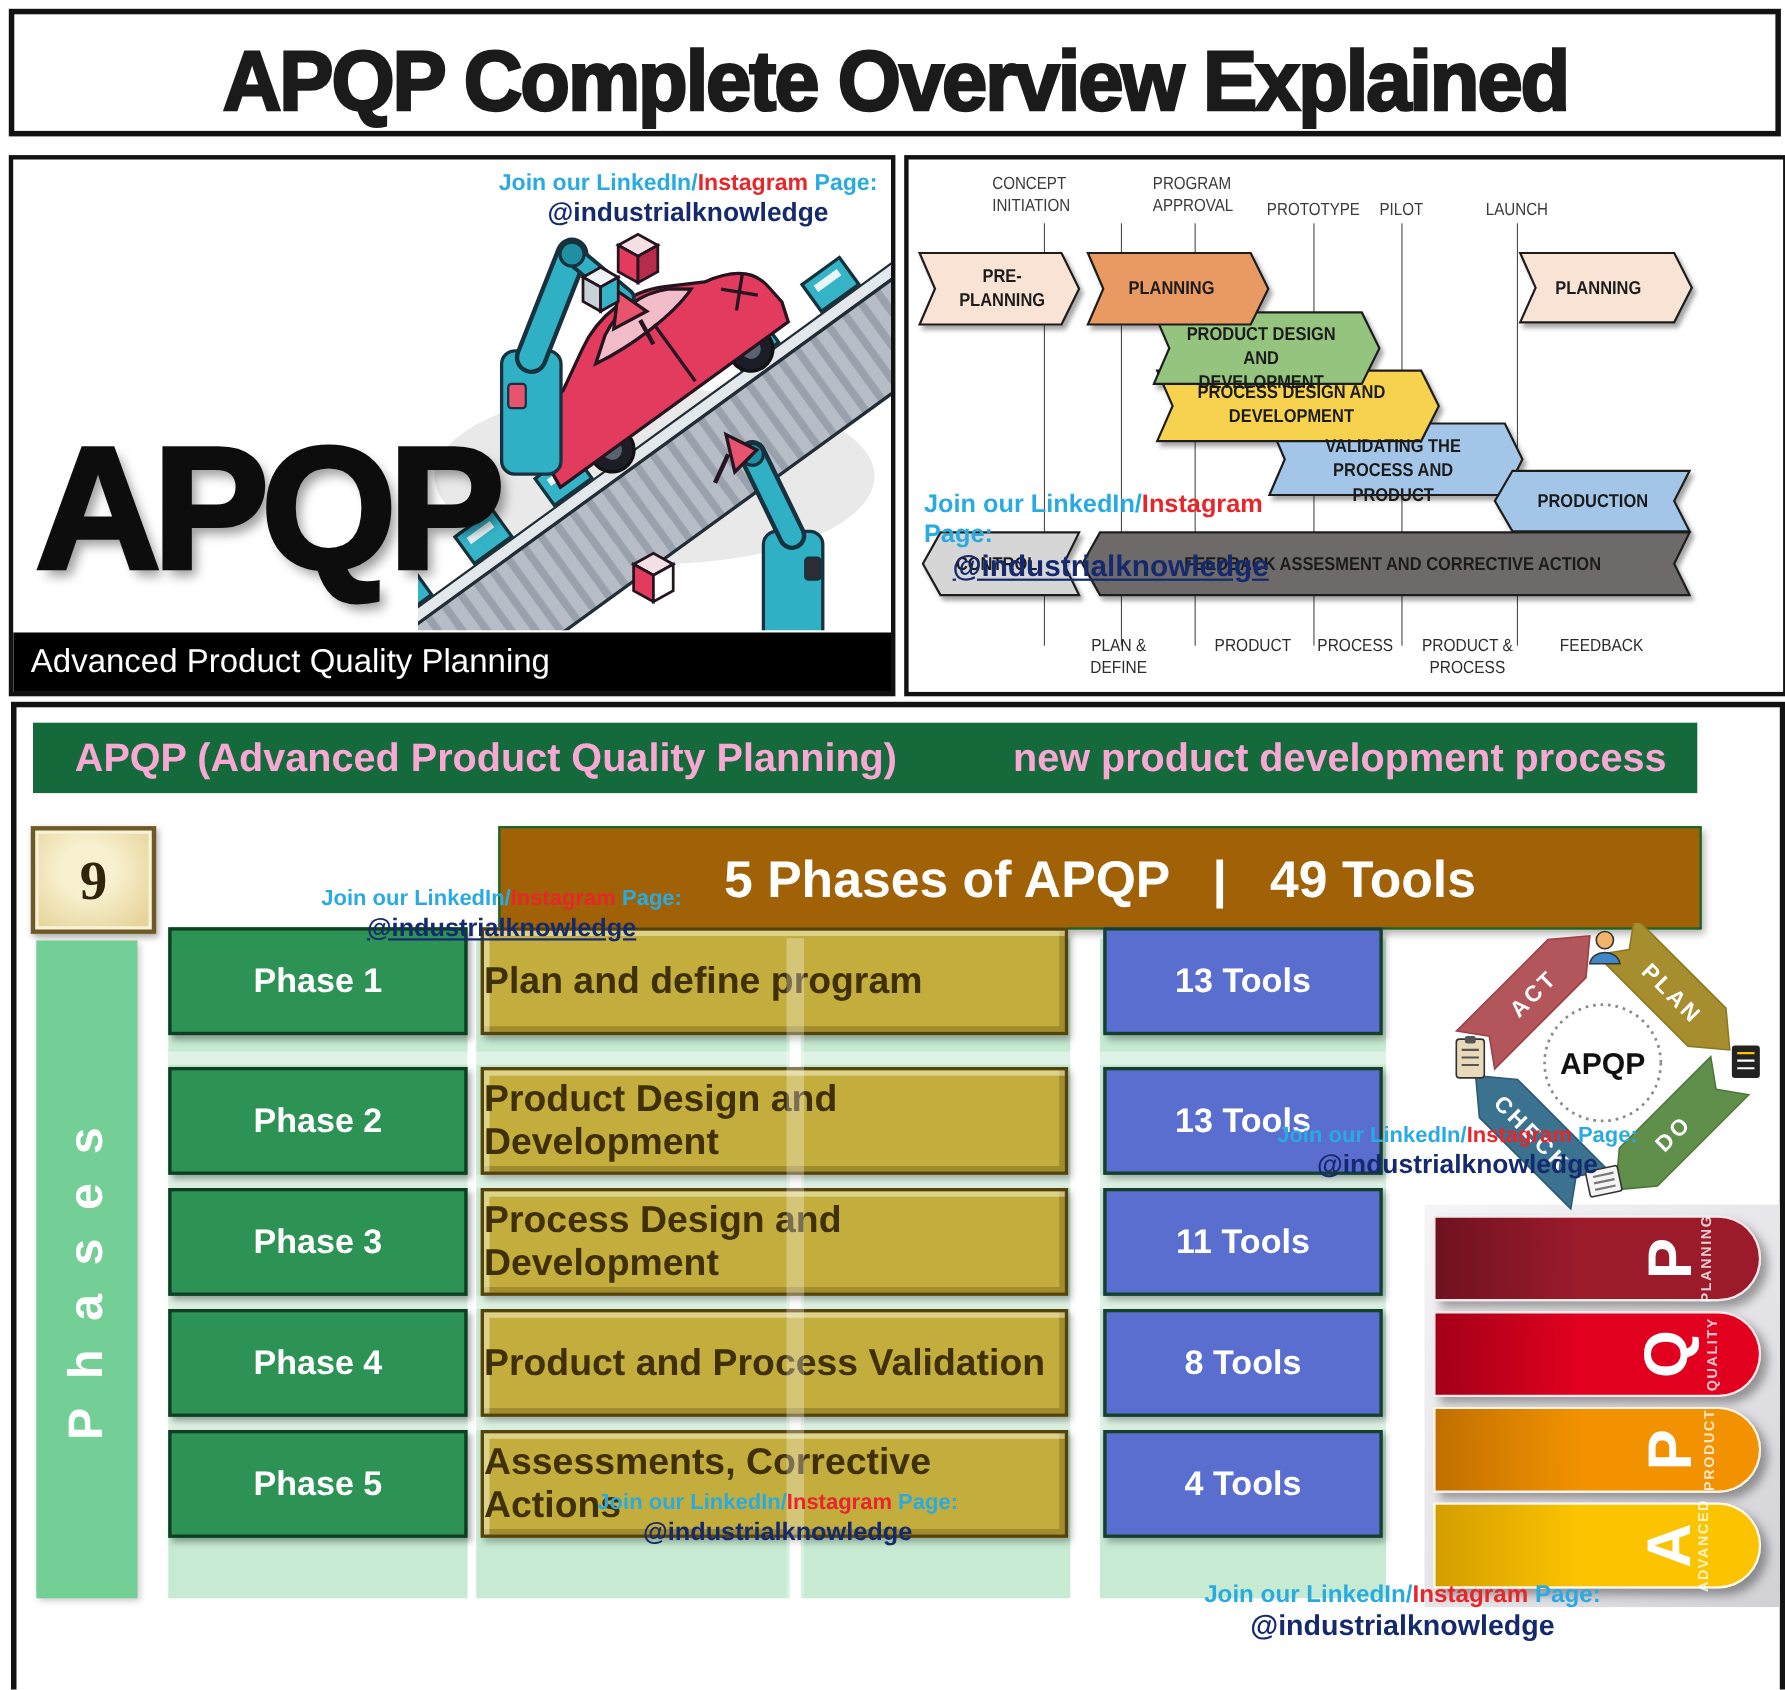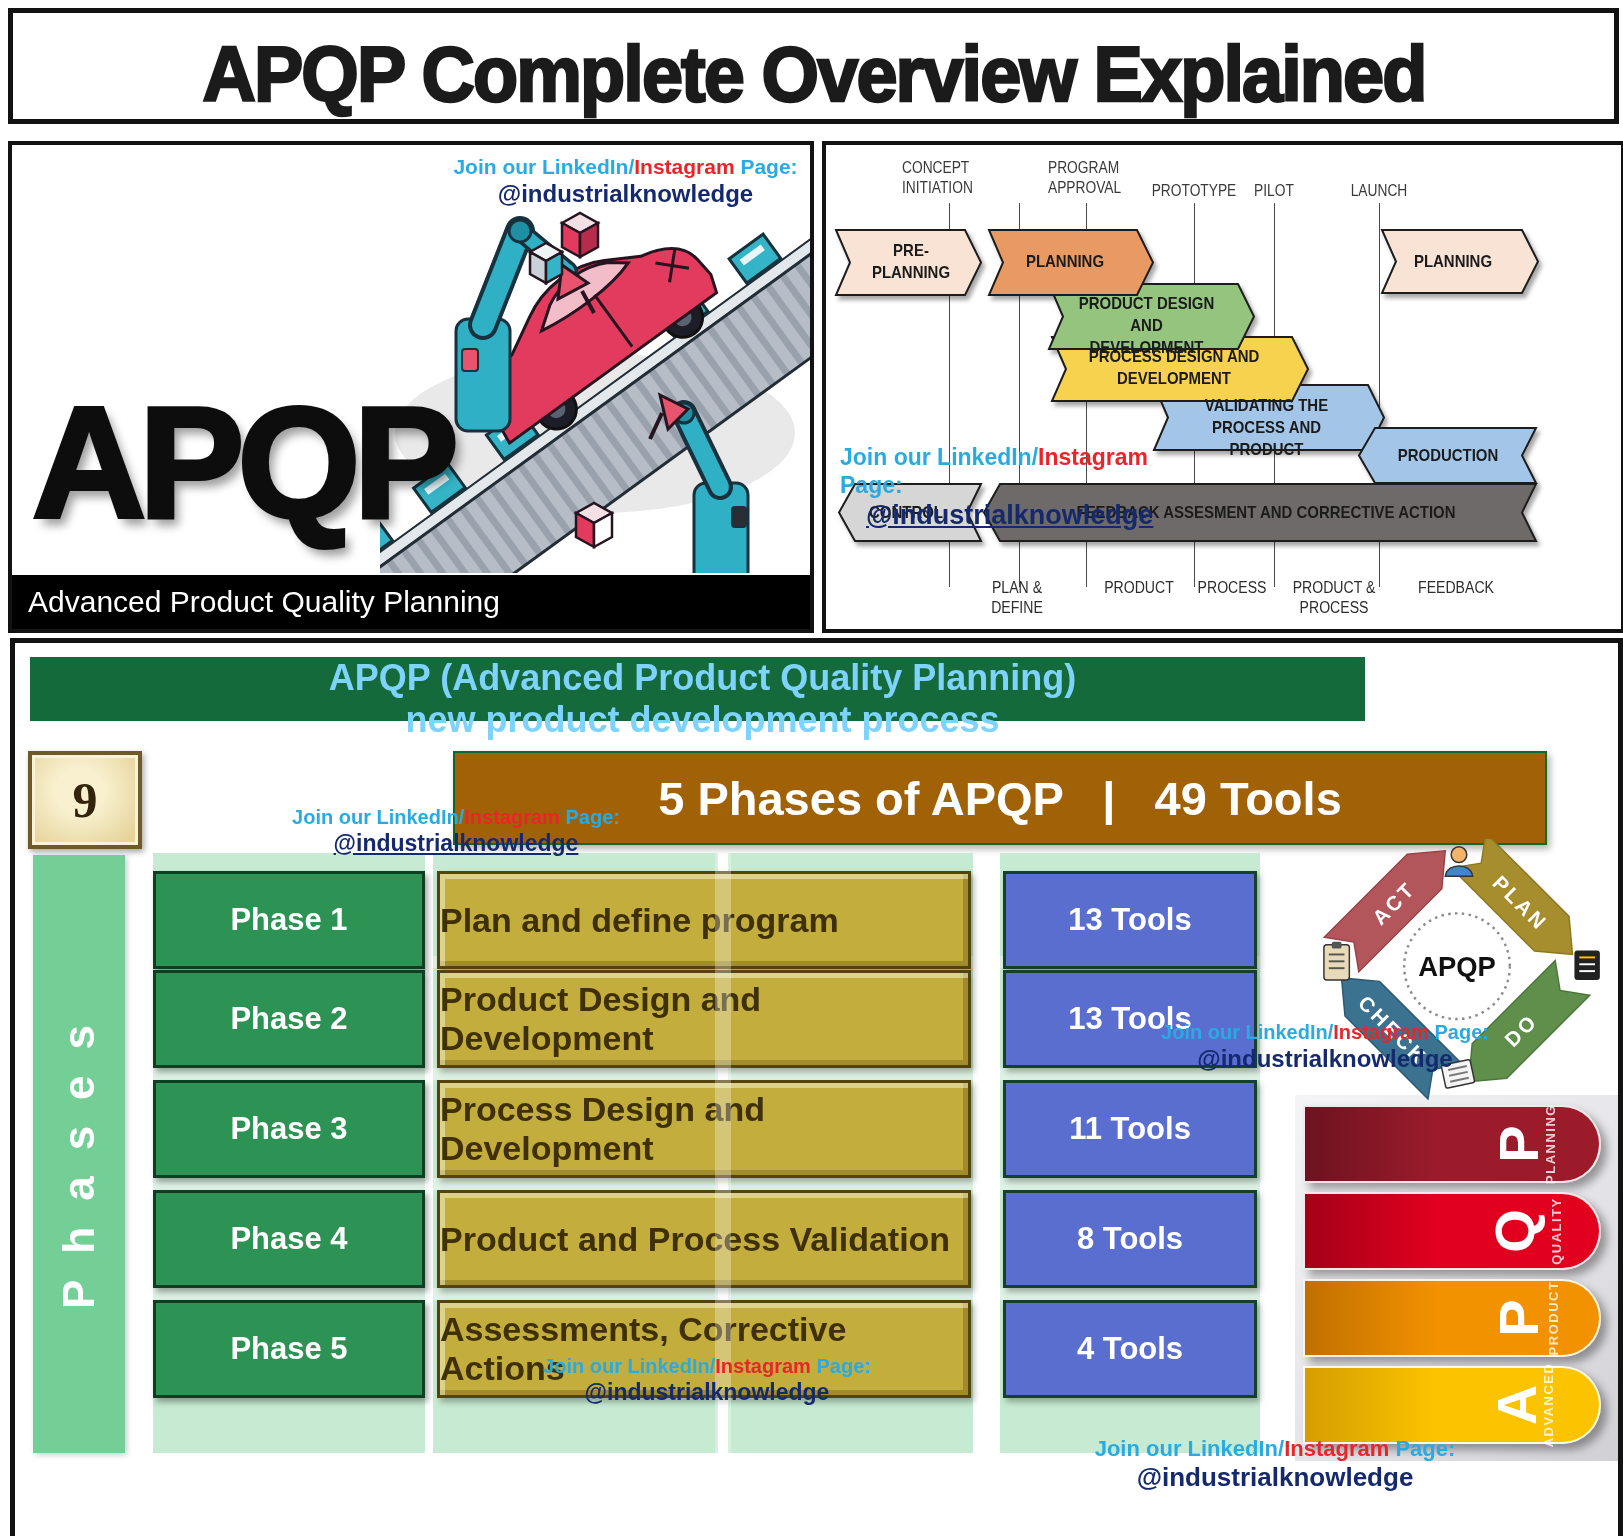--- a/index.html
+++ b/index.html
@@ -41,22 +41,22 @@
   .tl-svg{position:absolute;left:0;top:0;z-index:3;}
   .arrow-label{font-size:17px;font-weight:600;color:#1b1b1b;text-align:center;line-height:1.28;
     transform:scaleX(0.88);transform-origin:center;z-index:4;}
   .iv{font-size:16px;color:#2d2d2d;text-align:center;line-height:1.25;transform:scaleX(0.88);z-index:2;}
   .rp-social{left:14px;top:299px;width:360px;text-align:left;line-height:1.2;}
   .rp-social .l1{font-size:23px;}
   .rp-social .handle{font-size:27px;margin-left:26px;}
 
   
   .bottom-panel{left:10px;top:638px;width:1603px;height:894px;border:5px solid #121212;background:#fff;overflow:hidden;}
-  .ov-header{left:15px;top:14px;width:1335px;height:64px;background:#156a3c;color:#7dd3fc;
-    display:flex;align-items:center;justify-content:space-between;padding:0 28px 0 38px;box-sizing:border-box;flex-direction:column;}
+  .ov-header{left:15px;top:14px;width:1513px;height:64px;background:#156a3c;color:#f9a8d4;
+    display:flex;align-items:center;justify-content:space-between;padding:0 28px 0 38px;box-sizing:border-box;}
   .ov-header span{font-size:36px;font-weight:700;white-space:nowrap;}
   .badge9{left:13px;top:108px;width:106px;height:90px;background:radial-gradient(ellipse at 45% 40%,#f8f0cf 30%,#e6d49b 85%);
     border:4px solid #6d5a26;box-shadow:inset 0 0 0 3px #f8f2d8,2px 3px 6px rgba(0,0,0,0.35);
     display:flex;align-items:center;justify-content:center;
     font-family:"Liberation Serif",serif;font-size:50px;font-weight:800;color:#32230a;}
   .subheader{left:438px;top:108px;width:1094px;height:94px;background:#a16207;border:2px solid #12672f;
     box-shadow:3px 4px 7px rgba(0,0,0,0.3);display:flex;align-items:center;justify-content:center;box-sizing:border-box;}
   .subheader span{font-size:47px;font-weight:700;color:#fff;white-space:pre;}
   .ov-social-top{left:221px;top:163px;width:440px;}
   .ov-social-top .l1{font-size:20px;}
@@ -73,21 +73,21 @@
 
   .phase-box{left:138px;width:272px;height:98px;background:#2d9355;border:3px solid #0e3f22;box-sizing:border-box;
     box-shadow:3px 4px 6px rgba(0,0,0,0.35);display:flex;align-items:center;justify-content:center;
     font-size:31px;font-weight:700;color:#fff;z-index:10;}
   .desc-box{left:422px;width:534px;height:98px;background:#c2ad3d;border:3px solid #54430d;box-sizing:border-box;
     box-shadow:inset 5px 5px 0 rgba(255,255,230,0.45),inset -5px -5px 0 rgba(60,45,0,0.25),3px 4px 6px rgba(0,0,0,0.3);
     display:flex;align-items:center;font-size:34px;font-weight:700;color:#3f3007;z-index:10;}
   .tools-box{left:988px;width:254px;height:98px;background:#5a6ed0;border:3px solid #14402c;box-sizing:border-box;
     box-shadow:3px 4px 6px rgba(0,0,0,0.3);display:flex;align-items:center;justify-content:center;
     font-size:31px;font-weight:700;color:#fff;z-index:10;}
-  .r1{top:228px;} .r2{top:327px;} .r3{top:437px;} .r4{top:547px;} .r5{top:657px;}
+  .r1{top:200px;} .r2{top:327px;} .r3{top:437px;} .r4{top:547px;} .r5{top:657px;}
 
   .pdca-social{left:1075px;top:378px;width:470px;}
   .pdca-social .l1{font-size:20px;} .pdca-social .handle{font-size:24px;}
   .p5-social{left:472px;top:712px;width:440px;}
   .p5-social .l1{font-size:20px;} .p5-social .handle{font-size:23px;}
   .br-social{left:1050px;top:793px;width:420px;}
   .br-social .l1{font-size:22px;} .br-social .handle{font-size:26px;}
 
   .pdca{left:1268px;top:196px;width:348px;height:274px;z-index:8;}
 

